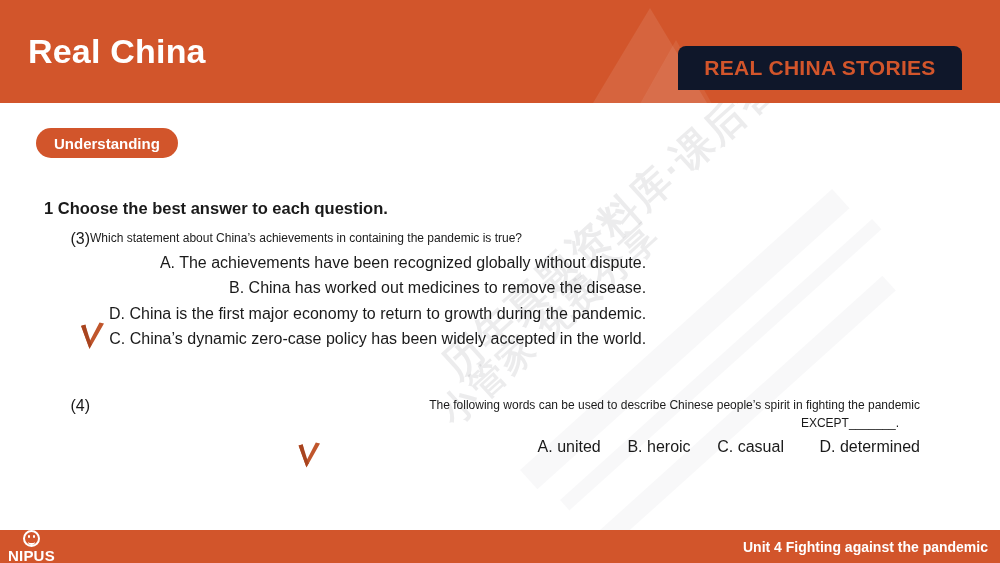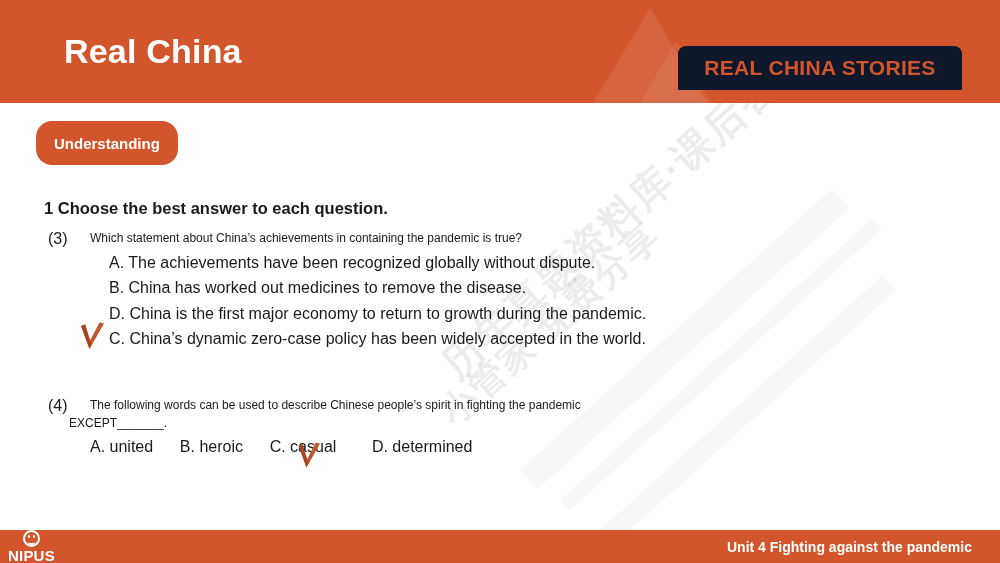--- a/index.html
+++ b/index.html
@@ -88,21 +88,20 @@
     border-bottom: 110px solid rgba(255,255,255,0.07);
   }
   .header-title {
     position: absolute;
     left: 28px;
     top: 32px;
     color: #ffffff;
     font-size: 34px;
     font-weight: bold;
     letter-spacing: 0.2px;
-    margin-left: 36px;
   }
   .stories-badge {
     position: absolute;
     left: 678px;
     top: 46px;
     width: 284px;
     height: 44px;
     background: #0f172a;
     border-radius: 8px 8px 0 0;
     display: flex;
@@ -113,22 +112,22 @@
     color: #d2552b;
     font-size: 21px;
     font-weight: bold;
     letter-spacing: 0.3px;
   }
 
   
   .understanding-pill {
     position: absolute;
     left: 36px;
-    top: 121px;
-    height: 44px;
+    top: 128px;
+    height: 30px;
     padding: 0 18px;
     background: #d2552b;
     border-radius: 16px;
     display: flex;
     align-items: center;
     z-index: 4;
   }
   .understanding-label {
     color: #ffffff;
     font-size: 15px;
@@ -136,20 +135,21 @@
   }
 
   
   .content {
     position: absolute;
     left: 0; top: 0;
     width: 1000px;
     height: 563px;
     z-index: 4;
     pointer-events: none;
+    text-align: right;
   }
   .content > * { pointer-events: auto; }
 
   .task-heading {
     position: absolute;
     left: 44px;
     top: 199px;
     font-size: 16.5px;
     font-weight: bold;
     color: #1a1a1a;
@@ -259,21 +259,21 @@
     color: #ffffff;
     font-size: 15px;
     font-weight: bold;
     letter-spacing: 0.2px;
     margin-left: -2px;
   }
   .footer-unit {
     color: #ffffff;
     font-size: 14px;
     font-weight: bold;
-    margin-right: 28px;
+    margin-right: 12px;
   }
 </style>
 </head>
 <body>
 
 <div class="slide">
 
   <div class="watermark">
     <div class="wm-band wm-band1"></div>
     <div class="wm-band wm-band2"></div>

